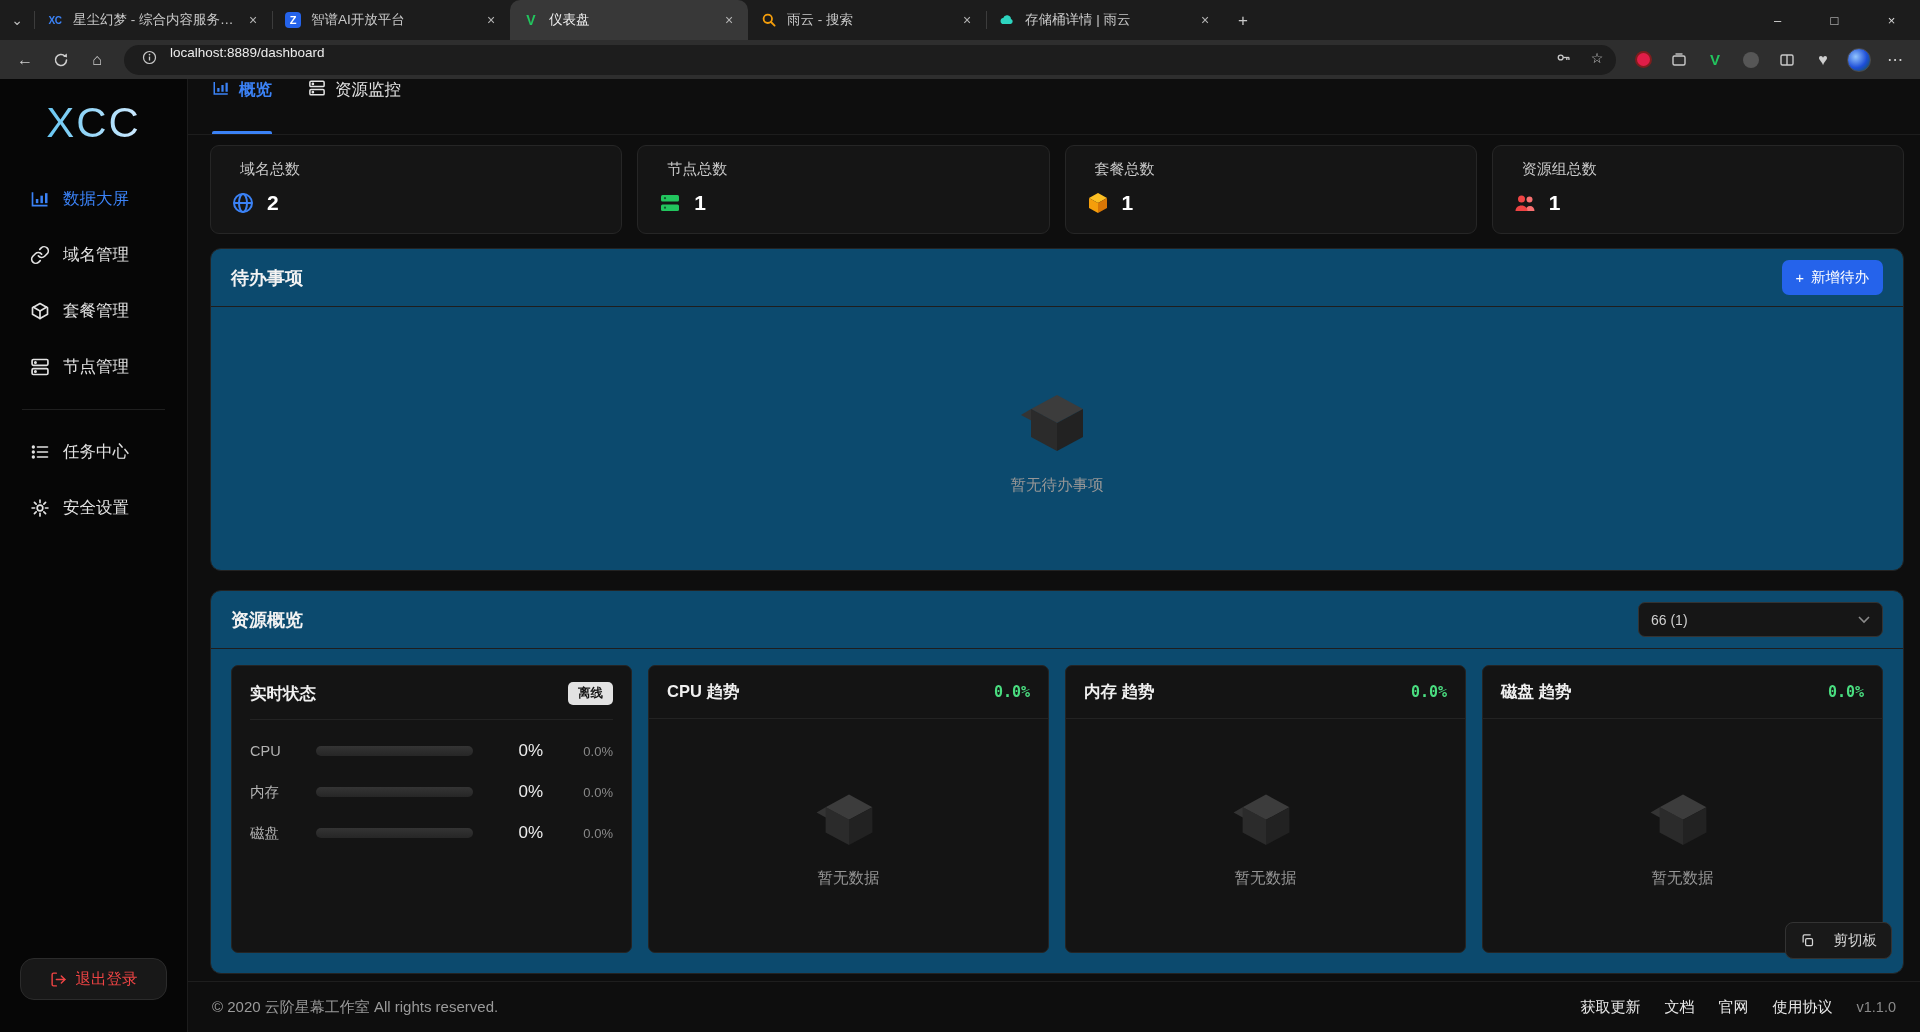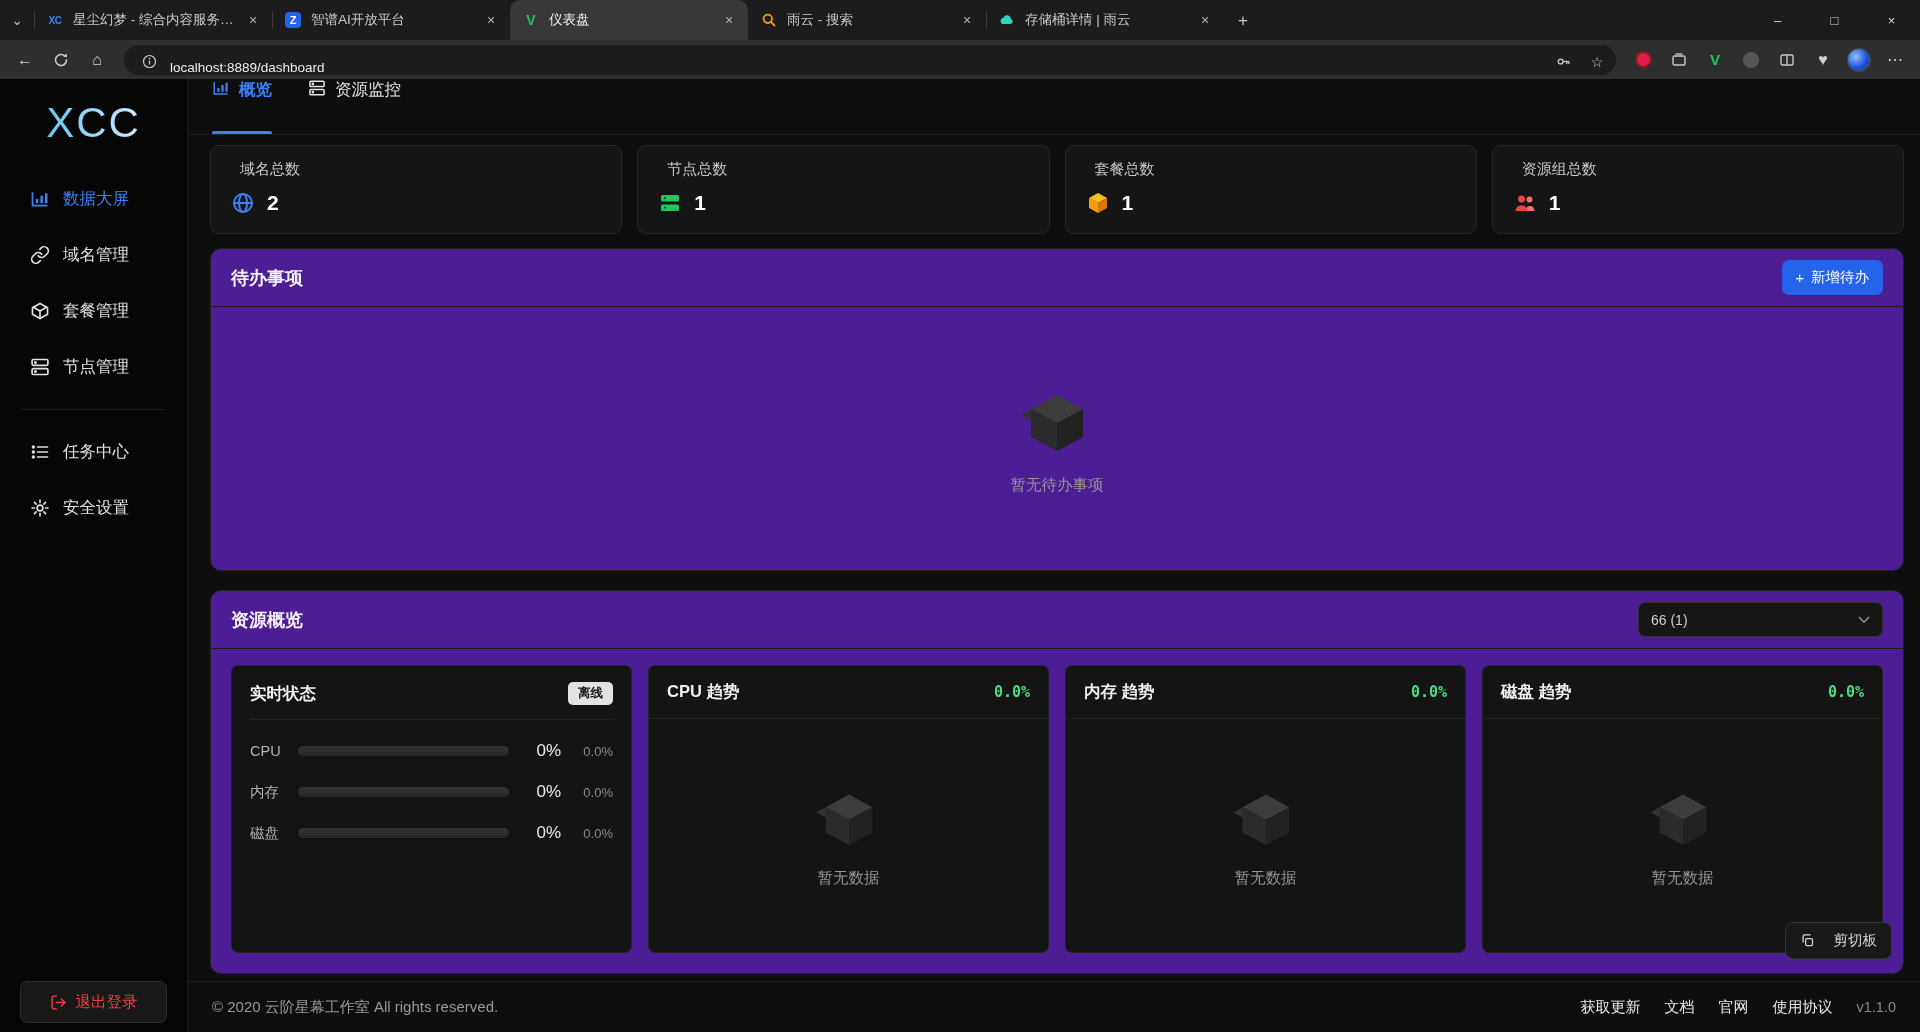--- a/index.html
+++ b/index.html
@@ -24,74 +24,74 @@
   .fav-sq { width:16px; height:16px; border-radius:4px; display:flex; align-items:center; justify-content:center; color:#fff; font-size:11px; font-weight:bold; }
   .fav-zhipu { background:#2563eb; }
   .fav-v { color:#22c55e; font-weight:bold; font-size:14px; }
   .newtab-btn { width:30px; height:30px; margin:0 0 4px 4px; border-radius:6px; display:flex; align-items:center; justify-content:center; color:#c9c9c9; font-size:17px; cursor:pointer; }
   .tabbar-spacer { flex:1; }
   .win-controls { display:flex; height:40px; align-self:flex-start; }
   .win-btn { width:57px; height:40px; display:flex; align-items:center; justify-content:center; color:#d8d8d8; font-size:13px; cursor:pointer; }
 
   .navbar { height:39px; background:#2e2e2e; display:flex; align-items:center; padding:0 10px; gap:6px; flex-shrink:0; }
   .nav-icon { width:30px; height:30px; border-radius:6px; display:flex; align-items:center; justify-content:center; color:#cfcfcf; font-size:16px; cursor:pointer; flex-shrink:0; }
-  .urlbar { flex:1; height:30px; max-width:1505px; background:#1d1d1d; border-radius:15px; display:flex; align-items:flex-end; padding:0 6px 0 12px; gap:8px; margin:0 6px; cursor:text; }
+  .urlbar { flex:1; height:30px; max-width:1505px; background:#1d1d1d; border-radius:15px; display:flex; align-items:flex-start; padding:0 6px 0 12px; gap:8px; margin:0 6px; cursor:text; }
   .url-text { flex:1; font-size:13.5px; color:#ececec; white-space:nowrap; overflow:hidden; }
   .pill-icon { width:26px; height:26px; border-radius:50%; display:flex; align-items:center; justify-content:center; color:#c9c9c9; font-size:14px; cursor:pointer; flex-shrink:0; }
   .ext-red { width:17px; height:17px; border-radius:50%; background:#e11d48; border:2px solid #7f1d1d; }
   .ext-dim { width:16px; height:16px; border-radius:50%; background:#565656; }
   .ext-v { color:#22c55e; font-weight:bold; font-size:15px; }
   .avatar { width:24px; height:24px; border-radius:50%; background:radial-gradient(circle at 35% 35%, #93c5fd, #1d4ed8 55%, #14532d); border:1px solid #4b4b4b; }
 
   
   .page { flex:1; display:flex; min-height:0; }
 
   .sidebar { width:188px; background:#060606; border-right:1px solid #1c1c1c; display:flex; flex-direction:column; position:relative; flex-shrink:0; }
   .logo-wrap { padding:20px 0 24px; text-align:center; }
   .logo-text { font-size:42px; letter-spacing:2px; background:linear-gradient(90deg,#67c6f2,#cfeaff); -webkit-background-clip:text; background-clip:text; color:transparent; }
   .menu-item { height:56px; display:flex; align-items:center; gap:13px; padding-left:30px; font-size:16.5px; color:#e2e2e2; cursor:pointer; }
   .menu-item.active { color:#3b82f6; }
   .menu-item .mi-icon { width:20px; height:20px; }
   .menu-divider { height:1px; background:#1f1f1f; margin:14px 22px; }
-  .logout-btn { position:absolute; left:20px; right:20px; bottom:9px; height:42px; background:#181818; border:1px solid #2b2b2b; border-radius:7px; display:flex; align-items:center; justify-content:center; gap:9px; color:#ef4444; font-size:15.5px; cursor:pointer; }
+  .logout-btn { position:absolute; left:20px; right:20px; bottom:32px; height:42px; background:#181818; border:1px solid #2b2b2b; border-radius:14px; display:flex; align-items:center; justify-content:center; gap:9px; color:#ef4444; font-size:15.5px; cursor:pointer; }
 
   .main { flex:1; display:flex; flex-direction:column; min-width:0; position:relative; background:#0e0e0e; }
 
   .topbar { height:56px; display:flex; align-items:stretch; gap:36px; padding:0 24px; border-bottom:1px solid #1d1d1d; flex-shrink:0; }
   .top-tab { display:flex; align-items:flex-start; gap:9px; font-size:16.5px; color:#e3e3e3; position:relative; cursor:pointer; }
   .top-tab.active { color:#3b82f6; font-weight:bold; }
   .top-tab.active::after { content:""; position:absolute; left:0; right:0; bottom:0; height:3px; background:#3b82f6; border-radius:2px 2px 0 0; }
 
   .content { flex:1; padding:10px 16px 0 22px; min-height:0; }
 
   .stats-row { display:grid; grid-template-columns:repeat(4,1fr); gap:15px; }
   .stat-card { background:#151515; border:1px solid #262626; border-radius:9px; height:89px; padding:14px 20px; }
   .stat-label { font-size:15px; color:#c9c9c9;margin-left:9px; }
   .stat-value-row { display:flex; align-items:center; gap:12px; margin-top:12px; }
   .stat-num { font-size:21px; font-weight:bold; color:#fff; }
 
-  .panel { background:#4c1d95; border:1px solid #232323; border-radius:11px; }
+  .panel { background:#0c4a6e; border:1px solid #232323; border-radius:11px; }
   .panel-todo { margin-top:14px; height:323px; display:flex; flex-direction:column; }
   .panel-res  { margin-top:19px; height:384px; display:flex; flex-direction:column; }
   .panel-header { height:58px; display:flex; align-items:center; justify-content:space-between; padding:0 20px; border-bottom:1px solid #1e1e1e; flex-shrink:0; }
   .panel-title { font-size:18px; font-weight:bold; color:#f2f2f2; }
   .add-btn { height:35px; background:#2563eb; border:none; border-radius:7px; display:flex; align-items:center; gap:7px; padding:0 14px; color:#fff; font-size:14.5px; cursor:pointer; font-family:inherit; }
   .empty-state { flex:1; display:flex; flex-direction:column; align-items:center; justify-content:center; gap:14px; }
   .empty-text { font-size:15.5px; color:#969696; }
 
   .select-box { width:245px; height:35px; background:#161616; border:1px solid #333; border-radius:7px; display:flex; align-items:center; justify-content:space-between; padding:0 12px; font-size:14px; color:#cfcfcf; cursor:pointer; }
 
   .res-body { flex:1; padding:16px 20px 20px; display:grid; grid-template-columns:repeat(4,1fr); gap:16px; min-height:0; }
   .res-card { background:#141414; border:1px solid #242424; border-radius:7px; display:flex; flex-direction:column; min-height:0; }
 
   .status-card { padding:16px 18px; }
   .status-head { display:flex; align-items:center; justify-content:space-between; padding-bottom:14px; border-bottom:1px solid #232323; }
   .status-title { font-size:16.5px; font-weight:bold; color:#f0f0f0; }
   .badge-offline { background:#e2e2e2; color:#141414; font-size:12.5px; font-weight:bold; padding:3px 10px; border-radius:5px; }
-  .meter-row { display:flex; align-items:center; gap:10px; margin-top:21px; }
+  .meter-row { display:flex; align-items:center; gap:28px; margin-top:21px; }
   .meter-label { width:38px; font-size:14.5px; color:#b3b3b3; flex-shrink:0; }
   .meter-track { flex:1; height:10px; border-radius:5px; background:linear-gradient(180deg,#343434,#262626); }
   .meter-pct { width:42px; text-align:right; font-size:17px; color:#ececec; flex-shrink:0; }
   .meter-detail { width:42px; text-align:right; font-size:13px; color:#8a8a8a; flex-shrink:0; }
 
   .trend-head { display:flex; align-items:center; justify-content:space-between; padding:15px 18px; border-bottom:1px solid #232323; flex-shrink:0; }
   .trend-title { font-size:16.5px; font-weight:bold; color:#f0f0f0; }
   .trend-value { font-size:15px; font-weight:bold; color:#4ade80; font-family:"DejaVu Sans Mono", monospace; }
 
   .clipboard-btn { position:absolute; right:28px; bottom:73px; height:37px; background:#191919; border:1px solid #333; border-radius:8px; display:flex; align-items:center; gap:19px; padding:0 14px; color:#d6d6d6; font-size:14.5px; cursor:pointer; }

